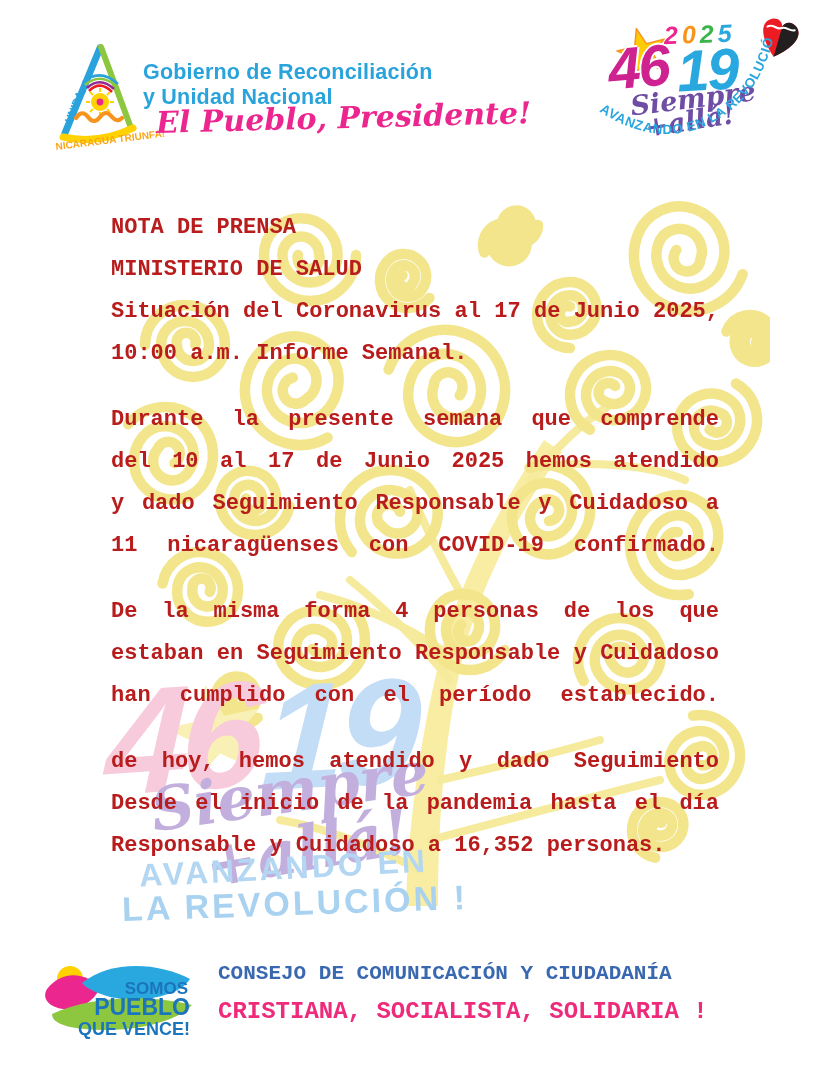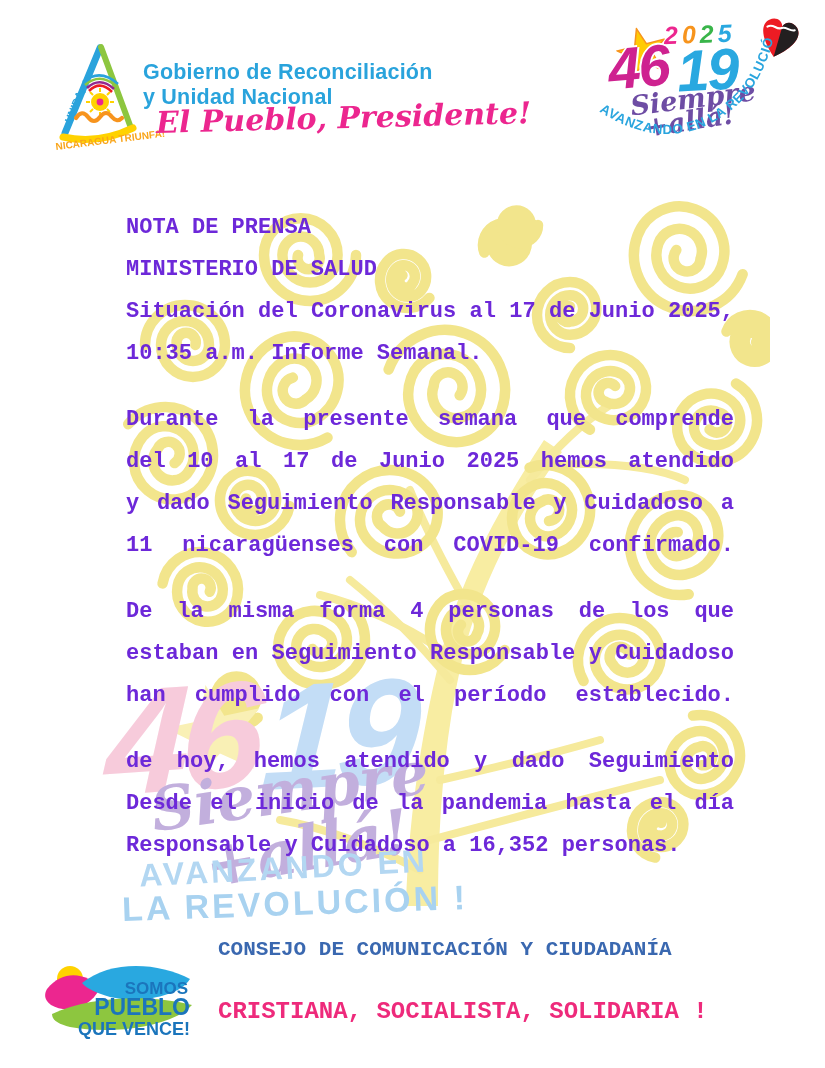--- a/index.html
+++ b/index.html
@@ -43,21 +43,21 @@
     position:absolute;left:45px;top:78px;
     font:bold italic 27px "DejaVu Serif",serif;color:#6E4DA4;transform:rotate(-7deg);
     white-space:nowrap;
   }
   .anniv .s2{
     position:absolute;left:60px;top:100px;
     font:bold italic 27px "DejaVu Serif",serif;color:#6E4DA4;transform:rotate(-9deg);
     white-space:nowrap;
   }
   
-  .doc{position:absolute;left:126px;top:207px;width:608px;color:#6d28d9;}
+  .doc{position:absolute;left:111px;top:207px;width:608px;color:#b91c1c;}
   .line{
     font:bold 22px "Liberation Mono",monospace;line-height:42px;
     text-align:justify;text-align-last:justify;
   }
   .line.left{text-align-last:left;}
   .para{margin-top:24px;}
   
   .wm{position:absolute;left:0;top:0;width:825px;height:1068px;pointer-events:none;}
   .wm .w46{
     position:absolute;left:106px;top:652px;
@@ -82,21 +82,21 @@
     font:bold 32px "Liberation Sans",sans-serif;color:#B3D7F2;
     letter-spacing:3px;transform:rotate(-3deg);
   }
   .wm .wl2{
     position:absolute;left:122px;top:884px;
     font:bold 34px "Liberation Sans",sans-serif;color:#A8D2F0;
     letter-spacing:3px;transform:rotate(-2deg);
   }
   
   .f-line1{
-    position:absolute;left:218px;top:938px;
+    position:absolute;left:218px;top:962px;
     font:bold 21px "Liberation Mono",monospace;color:#3A68B0;white-space:nowrap;
   }
   .f-line2{
     position:absolute;left:218px;top:992px;
     font:bold 24px "Liberation Mono",monospace;color:#EE2A7B;white-space:nowrap;margin-top:6px;
   }
 </style>
 </head>
 <body>
 
@@ -227,21 +227,21 @@
         <textPath href="#arcPath">AVANZANDO EN LA REVOLUCIÓN!</textPath>
       </text>
     </svg>
   </div>
 
   <div class="doc">
     <div class="para" style="margin-top:0;">
       <div class="line left">NOTA DE PRENSA</div>
       <div class="line left">MINISTERIO DE SALUD</div>
       <div class="line">Situación del Coronavirus al 17 de Junio 2025,</div>
-      <div class="line left">10:35 a.m. Informe Semanal.</div>
+      <div class="line left">10:00 a.m. Informe Semanal.</div>
     </div>
     <div class="para">
       <div class="line">Durante la presente semana que comprende</div>
       <div class="line">del 10 al 17 de Junio 2025 hemos atendido</div>
       <div class="line">y dado Seguimiento Responsable y Cuidadoso a</div>
       <div class="line">11 nicaragüenses con COVID-19 confirmado.</div>
     </div>
     <div class="para">
       <div class="line">De la misma forma 4 personas de los que</div>
       <div class="line">estaban en Seguimiento Responsable y Cuidadoso</div>

